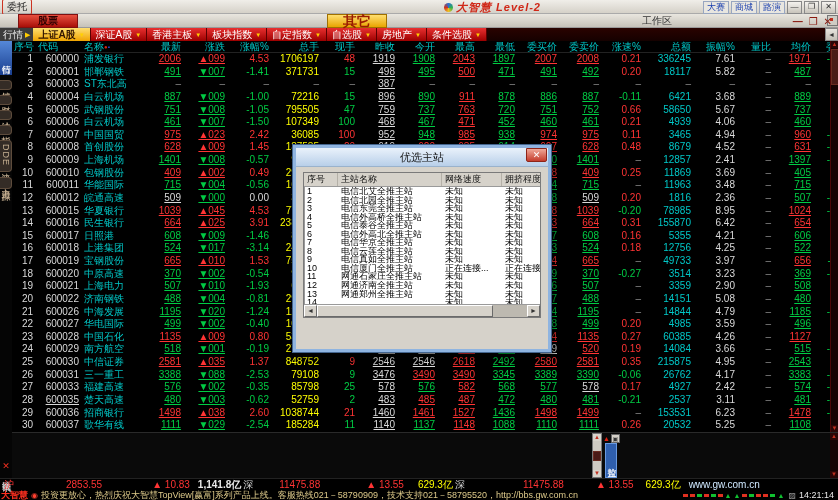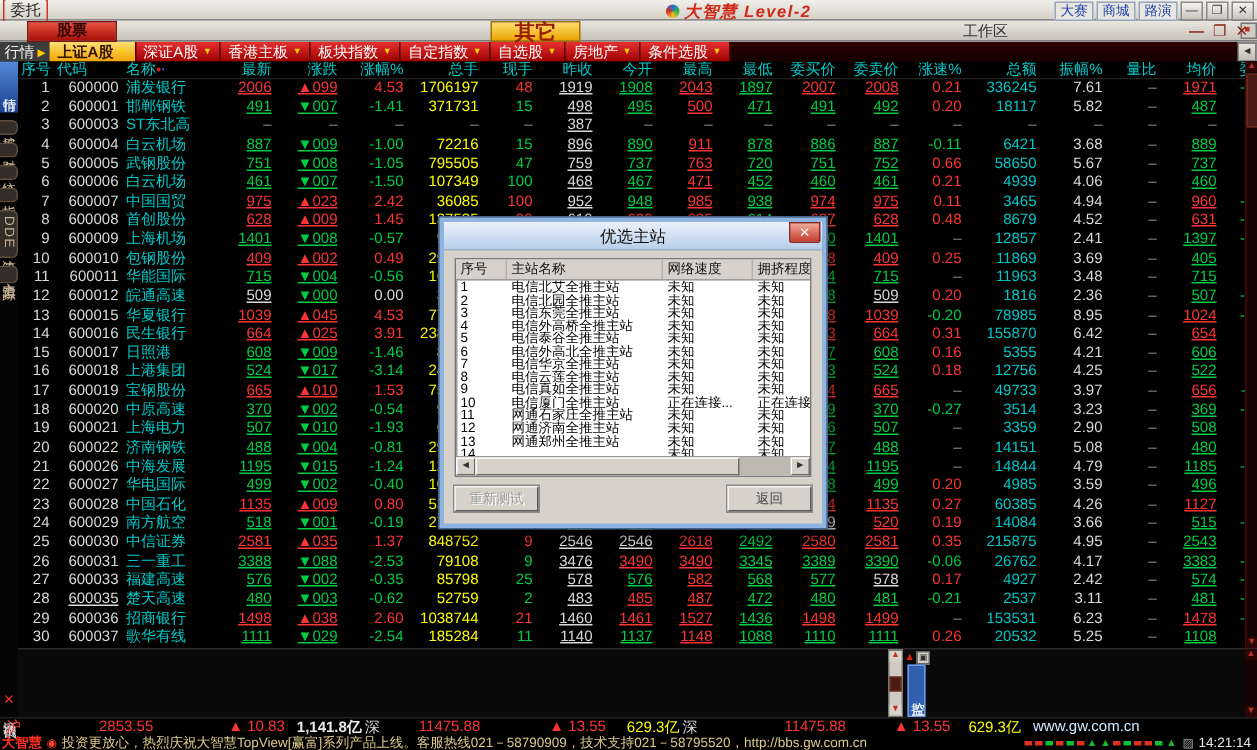--- a/index.html
+++ b/index.html
@@ -691,21 +691,21 @@
             <span class="td cw" style="width: 44px;">5.08</span>
             <span class="td cg" style="width: 36px;">–</span>
             <span class="td cd ul" style="width: 40px;">480</span>
             <span class="td cu" style="width: 44px;">1.73</span>
           </div>
           <div class="tr">
             <span class="td cw" style="width: 24px;">21</span>
             <span class="td cw" style="width: 46px;">600026</span>
             <span class="td cn left" style="width: 60px;">中海发展</span>
             <span class="td cd ul" style="width: 42px;">1195</span>
-            <span class="td cd ul" style="width: 44px;">▼015</span>
+            <span class="td cd ul" style="width: 44px;">▼020</span>
             <span class="td cd" style="width: 44px;">-1.24</span>
             <span class="td cy" style="width: 50px;">125301</span>
             <span class="td cd" style="width: 36px;">22</span>
             <span class="td cw ul" style="width: 40px;">1210</span>
             <span class="td cd ul" style="width: 40px;">1205</span>
             <span class="td cu ul" style="width: 40px;">1228</span>
             <span class="td cd ul" style="width: 40px;">1170</span>
             <span class="td cd ul" style="width: 42px;">1194</span>
             <span class="td cd ul" style="width: 42px;">1195</span>
             <span class="td cg" style="width: 42px;">–</span>
@@ -1085,20 +1085,16 @@
             </div>
           </div>
         <div class="lb-hscroll">
           <span class="hs-btn">◄</span>
           <span class="hs-track">
               <span class="hs-thumb"></span>
             </span>
           <span class="hs-btn">►</span>
         </div>
       </div>
-      <div class="dlg-btns">
-        <div class="dlg-btn disabled">重新测试</div>
-        <div class="dlg-btn">返回</div>
-      </div>
     </div>
   </div>
 
 </div>
 
 </body></html>

